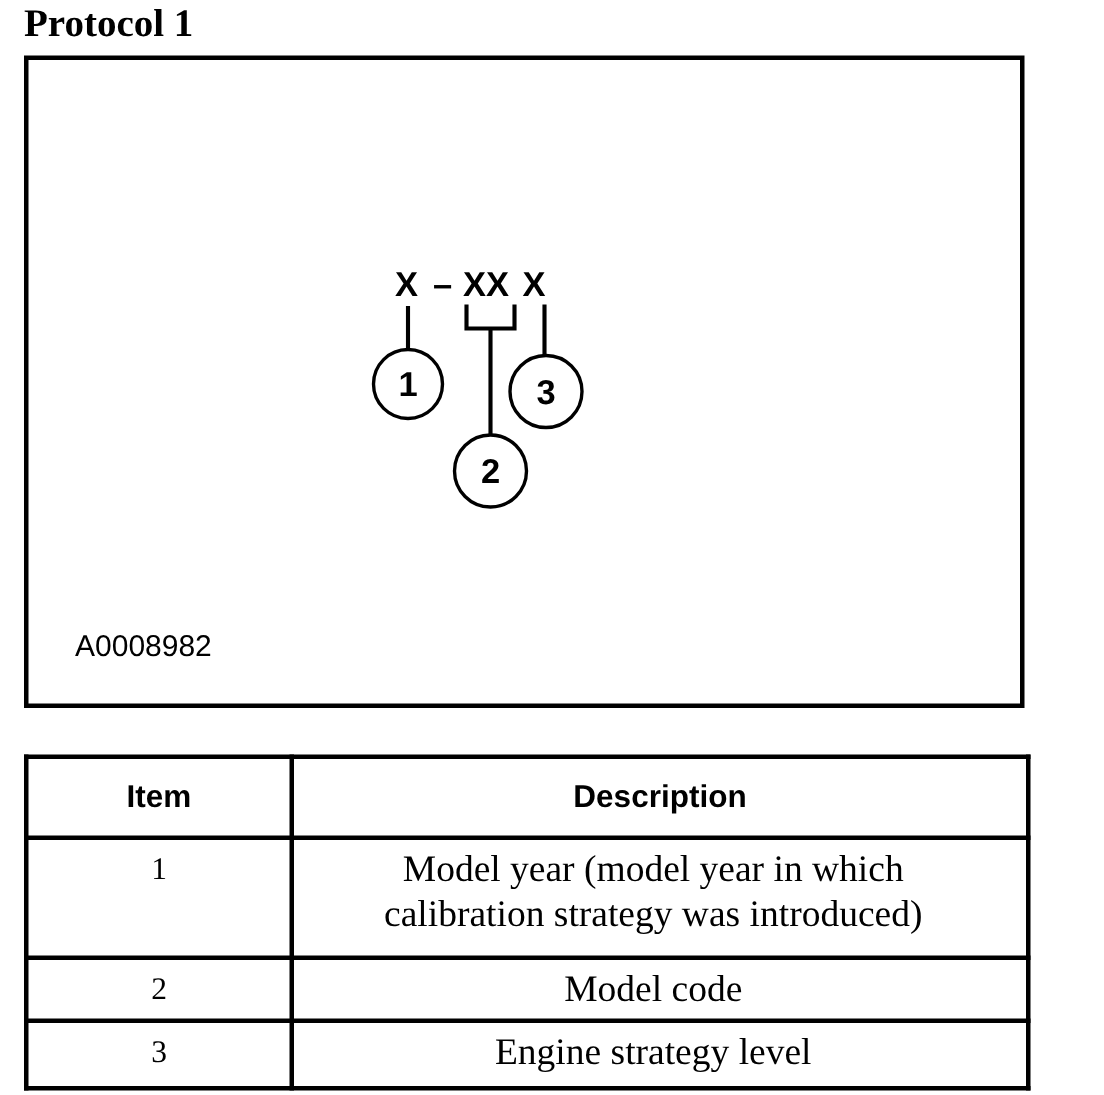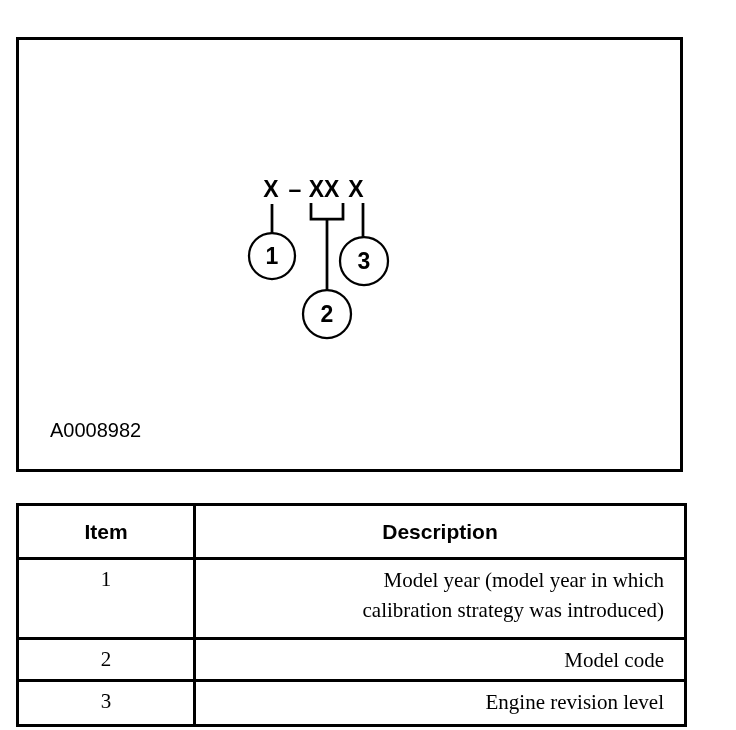--- a/index.html
+++ b/index.html
@@ -90,33 +90,34 @@
   .row-3 { height: 45px; }
   .item-cell {
     font-family: "Liberation Serif", serif;
     font-size: 21px;
     text-align: center;
     vertical-align: top;
     padding-top: 7px;
   }
   .desc-cell {
     font-family: "Liberation Serif", serif;
-    font-size: 21px;
+    font-size: 25px;
     line-height: 30px;
     vertical-align: top;
-    text-align: right;
+    text-align: center;
     padding: 5px 20px 4px 11px;
   }
   .desc-line { display: block; }
 </style>
 </head>
 <body>
 
 <div class="page">
 
+  <h1 class="title">Protocol 1</h1>
 
   <div class="figure-box">
     <svg viewBox="0 0 661 429">
 
       <text class="formula-text" x="252" y="157" text-anchor="middle">X</text>
       <text class="formula-text" x="276" y="157" text-anchor="middle">–</text>
       <text class="formula-text" x="305" y="157" text-anchor="middle">XX</text>
       <text class="formula-text" x="337" y="157" text-anchor="middle">X</text>
 
       <line class="connector" x1="253" y1="164" x2="253" y2="193"></line>
@@ -158,19 +159,19 @@
       </tr>
       <tr class="row-2">
         <td class="item-cell">2</td>
         <td class="desc-cell">
           <span class="desc-line">Model code</span>
         </td>
       </tr>
       <tr class="row-3">
         <td class="item-cell">3</td>
         <td class="desc-cell">
-          <span class="desc-line">Engine revision level</span>
+          <span class="desc-line">Engine strategy level</span>
         </td>
       </tr>
     </tbody>
   </table>
 
 </div>
 
 </body></html>

